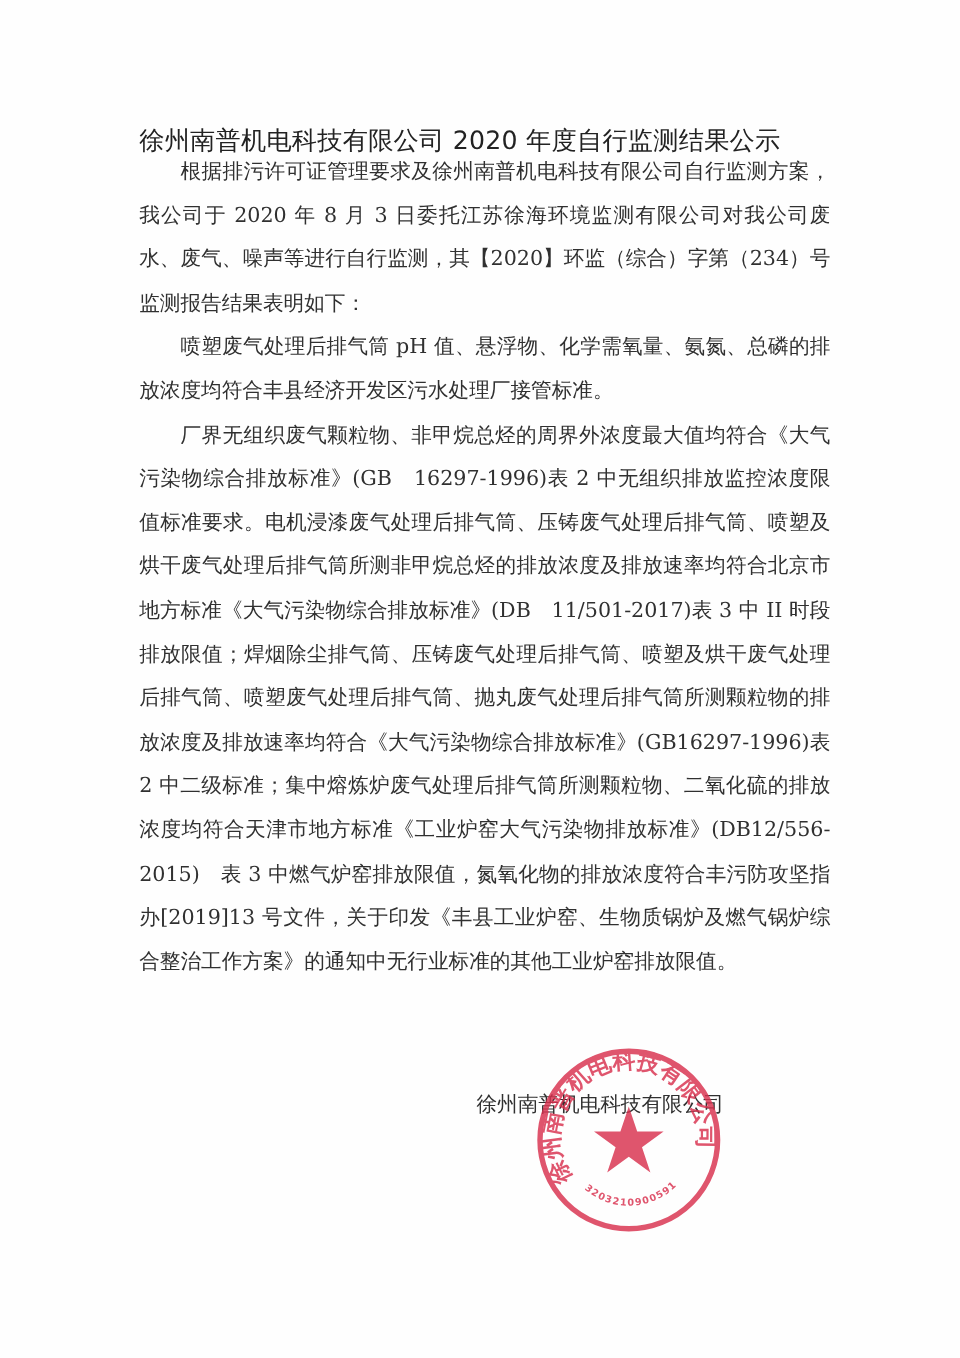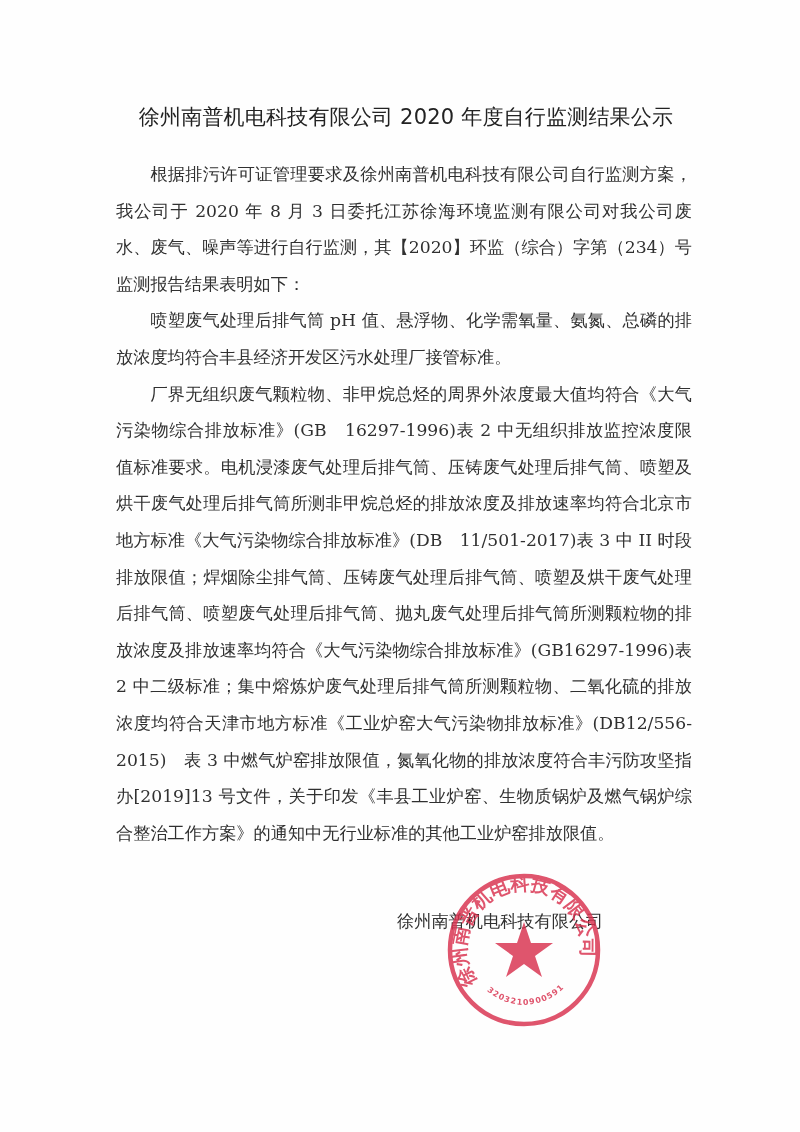--- a/index.html
+++ b/index.html
@@ -25,26 +25,25 @@
       position: absolute;
       left: 116px;
       top: 103px;
       width: 580px;
       font-family: "DejaVu Sans", "Liberation Sans", sans-serif;
       font-size: 21px;
       font-weight: normal;
       color: #222;
       letter-spacing: 0.2px;
       white-space: nowrap;
-      text-align: center;
     }
     .body-text {
       position: absolute;
       left: 116px;
-      top: 156px;
+      top: 125px;
       width: 576px;
       font-size: 17.2px;
       line-height: 36.6px;
       color: #303030;
     }
     .para {
       margin: 0;
       text-indent: 2em;
       text-align: justify;
       text-align-last: left;

